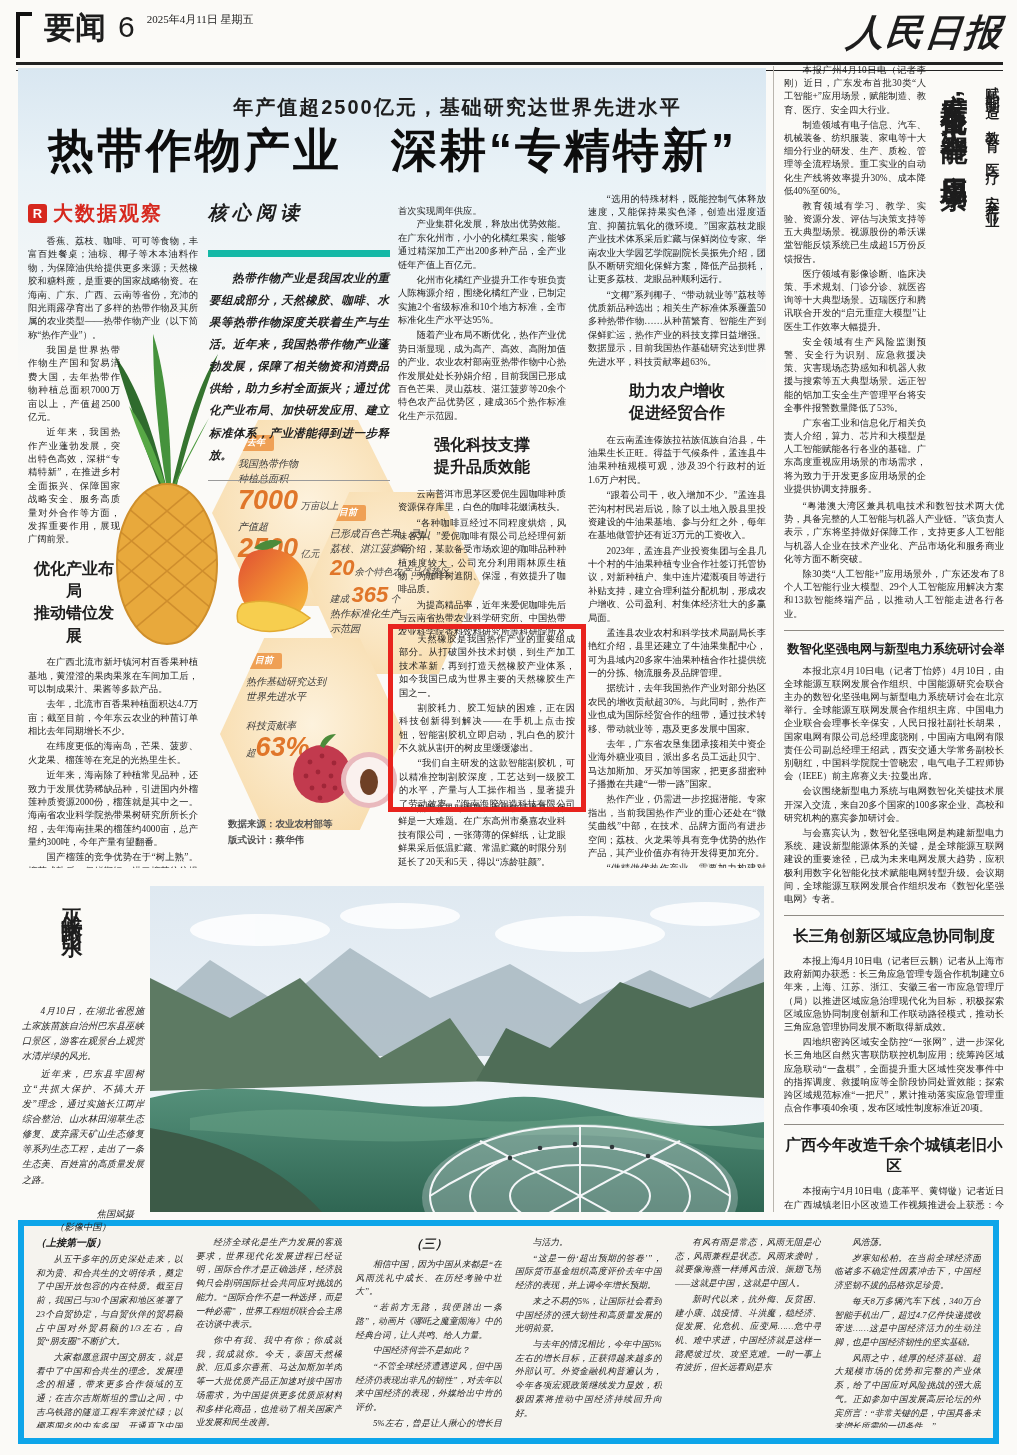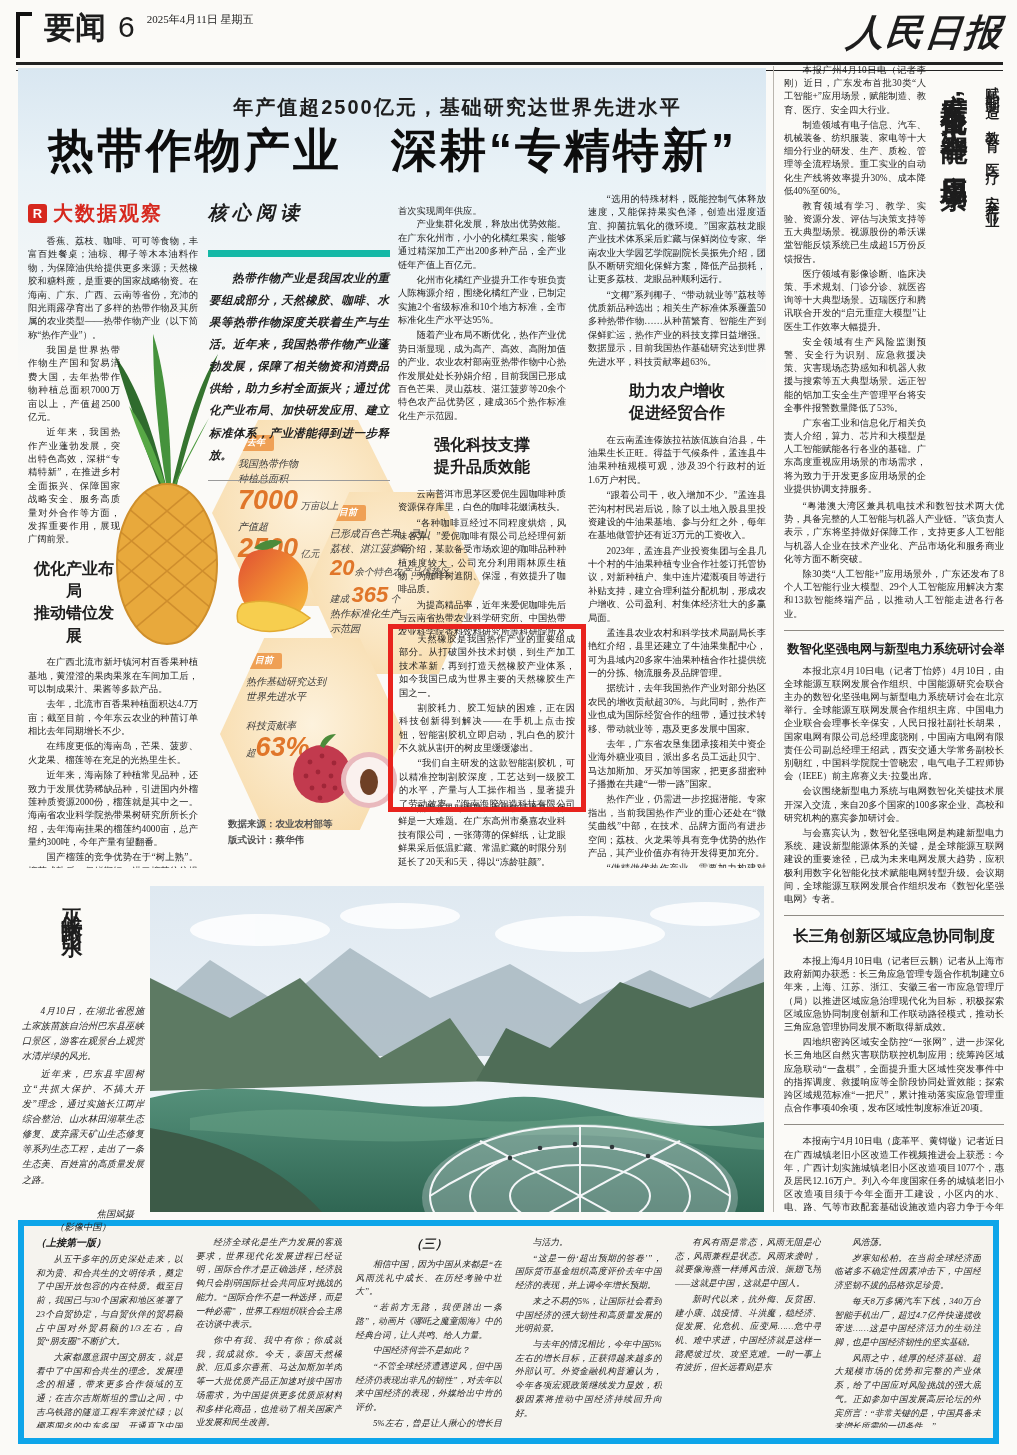--- a/index.html
+++ b/index.html
@@ -324,20 +324,21 @@
     <div class="divider"></div>
     <div>
       <div class="a34-head">长三角创新区域应急协同制度</div>
       <div>
           <p class="np">本报上海4月10日电（记者巨云鹏）记者从上海市政府新闻办获悉：长三角应急管理专题合作机制建立6年来，上海、江苏、浙江、安徽三省一市应急管理厅（局）以推进区域应急治理现代化为目标，积极探索区域应急协同制度创新和工作联动路径模式，推动长三角应急管理协同发展不断取得新成效。</p>
           <p class="np">四地织密跨区域安全防控“一张网”，进一步深化长三角地区自然灾害联防联控机制应用；统筹跨区域应急联动“一盘棋”，全面提升重大区域性突发事件中的指挥调度、救援响应等全阶段协同处置效能；探索跨区域规范标准“一把尺”，累计推动落实应急管理重点合作事项40余项，发布区域性制度标准近20项。</p>
         </div>
     </div>
     <div class="divider"></div>
     <div>
+      <div class="a34-head">广西今年改造千余个城镇老旧小区</div>
       <div>
           <p class="np">本报南宁4月10日电（庞革平、黄锝镟）记者近日在广西城镇老旧小区改造工作视频推进会上获悉：今年，广西计划实施城镇老旧小区改造项目1077个，惠及居民12.16万户。列入今年度国家任务的城镇老旧小区改造项目须于今年全面开工建设，小区内的水、电、路、气等市政配套基础设施改造内容力争于今年完工。</p>
         </div>
 
     </div>
   </div>
 
   <div class="pf-title">巫峡瞰山水</div>
   <div class="pf-caption">
     <div>

